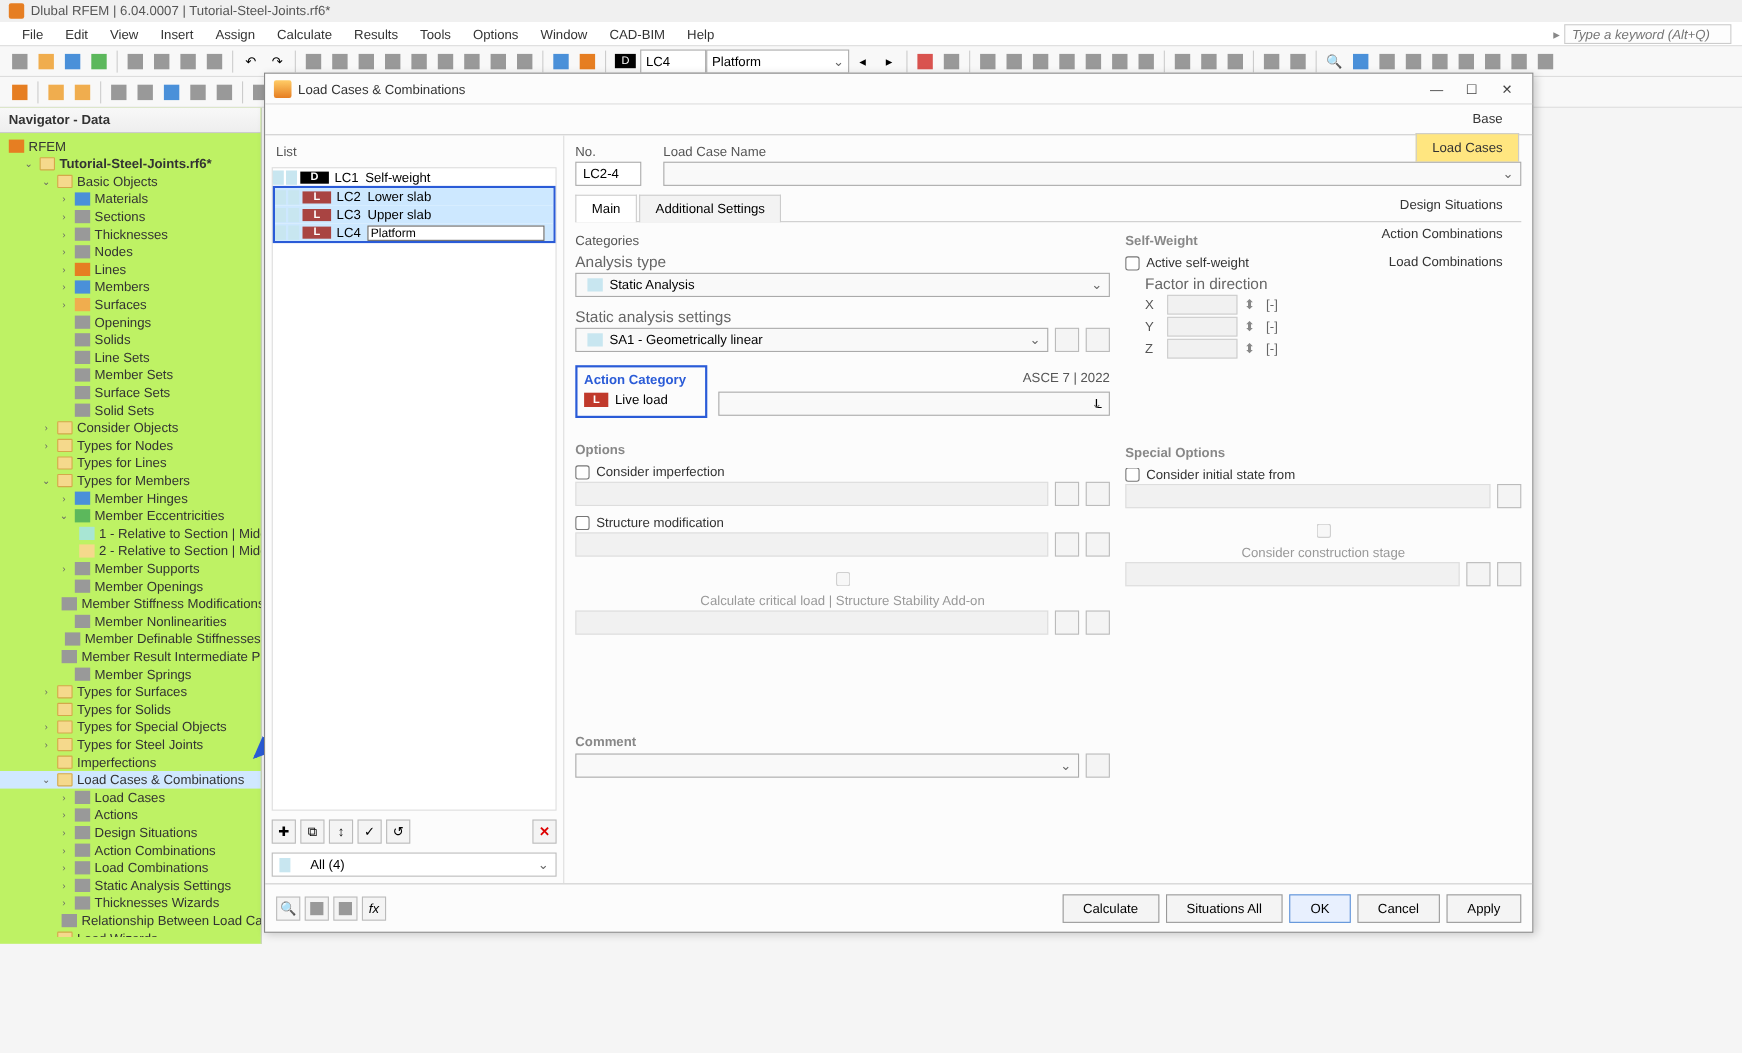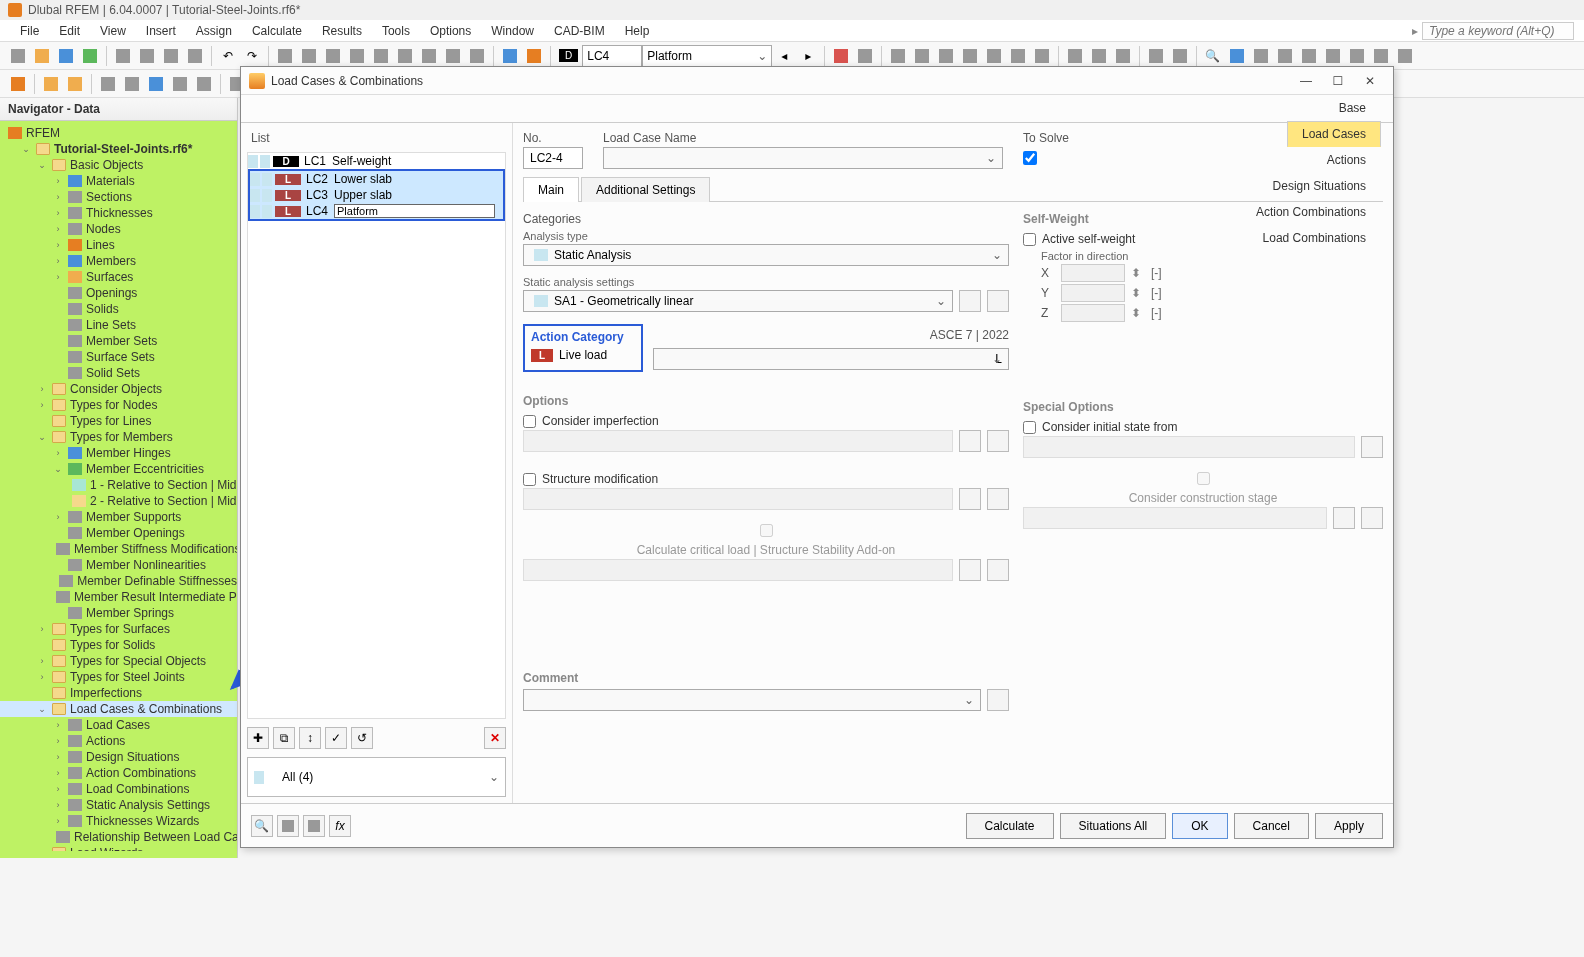--- a/index.html
+++ b/index.html
@@ -69,39 +69,39 @@
 .lc-cat.D { background: #000; }
 .lc-cat.L { background: #a94442; }
 .lc-num { width: 30px; padding-left: 4px; }
 .lc-name { flex: 1; padding-left: 2px; }
 .lc-name input { border: 1px solid #666; padding: 0 2px; width: 95%; height: 14px; font-size: 11px; }
 .lc-highlight-box { border: 2px solid #2a5bd7; }
 
 .list-toolbar { height: 30px; display: flex; align-items: center; gap: 4px; margin-top: 4px; }
 .sm-btn { width: 22px; height: 22px; border: 1px solid #bbb; background: #f4f4f4; display: flex; align-items: center; justify-content: center; }
 .sm-btn.red { color: #d00; font-weight: bold; }
-.filter-combo { display: flex; align-items: center; border: 1px solid #bbb; height: 40px; padding: 0 6px; background: #fff; margin-top: 4px; }
+.filter-combo { display: flex; align-items: center; border: 1px solid #bbb; height: 22px; padding: 0 6px; background: #fff; margin-top: 4px; }
 .filter-combo .dd { margin-left: auto; color: #666; }
 
 
 .form-panel { flex: 1; padding: 6px 10px; overflow-y: auto; }
 .top-row { display: flex; gap: 20px; margin-bottom: 8px; }
 .field-col { display: flex; flex-direction: column; }
 .field-label { color: #555; padding: 2px 0; }
 .field-input { border: 1px solid #aaa; background: #fff; height: 22px; padding: 0 6px; }
 .inner-tabs { display: flex; border-bottom: 1px solid #ccc; margin-top: 6px; }
 .in-tab { padding: 5px 14px; border: 1px solid #ccc; border-bottom: none; background: #f3f3f3; margin-right: 2px; margin-bottom: -1px; }
 .in-tab.active { background: #fff; }
 
 .two-col { display: flex; gap: 14px; }
 .col-main { flex: 1.35; }
 .col-side { flex: 1; }
 .group-lbl { color: #4a90d9; font-weight: 600; margin: 10px 0 4px; }
 .group-lbl.muted { color: #888; }
-.subtle { color: #666; font-size: 11px; margin: 4px 0 2px; }
+.subtle { color: #666; font-size: 14px; margin: 4px 0 2px; }
 .combo { border: 1px solid #aaa; background: #f9f9f9; height: 22px; display: flex; align-items: center; padding: 0 6px; position: relative; }
 .combo .arrow { position: absolute; right: 6px; color: #666; }
 .row-flex { display: flex; align-items: center; gap: 6px; }
 .row-flex .combo { flex: 1; }
 .icon-btn { width: 22px; height: 22px; border: 1px solid #bbb; background: #f4f4f4; }
 
 .action-box { border: 2px solid #2a5bd7; padding: 4px 6px 8px; margin-top: 12px; display:inline-block; min-width:120px; }
 .action-cat-row { display: flex; align-items: center; margin-top:4px; }
 .act-badge { background: #c0392b; color:#fff; font-size:10px; font-weight:bold; padding:1px 8px; margin-right:6px; }
 
@@ -667,24 +667,20 @@
           <span class="field-label">No.</span>
           <input class="field-input" value="LC2-4" style="">
         </div>
         <div class="field-col" style="flex:1;">
           <span class="field-label">Load Case Name</span>
           <div class="combo">
               <span></span>
               <span class="arrow">⌄</span>
             </div>
         </div>
-        <div class="field-col to-solve-col">
-          <span class="field-label">To Solve</span>
-          <input type="checkbox" checked="" style="width: 14px; height: 14px; margin-top: 4px;">
-        </div>
       </div>
 
       <div class="inner-tabs">
         <span class="in-tab active">Main</span>
         <span class="in-tab">Additional Settings</span>
       </div>
 
       <div class="two-col">
         <div class="col-main">
           <div class="group-lbl" style="color:#555;font-weight:normal;">Categories</div>
@@ -728,21 +724,21 @@
           <div class="check-row">
               <input type="checkbox" style="">
               <span>Consider imperfection</span>
             </div>
           <div class="row-flex">
               <div class="disabled-box"></div>
               <span class="icon-btn"></span>
               <span class="icon-btn"></span>
             </div>
 
-          <div class="check-row" style="margin-top:20px;">
+          <div class="check-row" style="margin-top:8px;">
               <input type="checkbox" style="">
               <span>Structure modification</span>
             </div>
           <div class="row-flex">
               <div class="disabled-box"></div>
               <span class="icon-btn"></span>
               <span class="icon-btn"></span>
             </div>
 
           <div class="check-row dis" style="margin-top:14px;">

